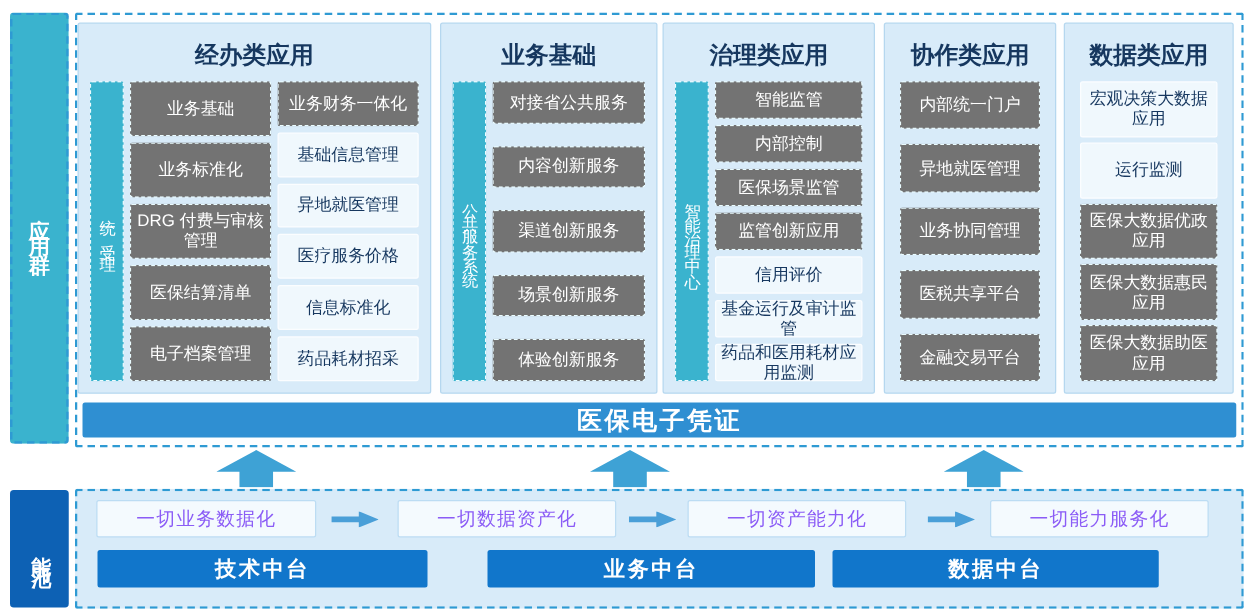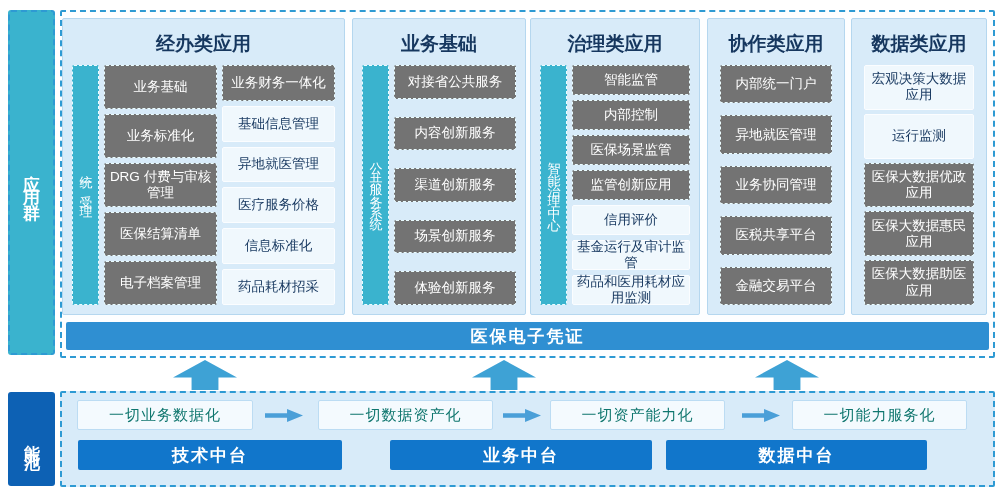--- a/index.html
+++ b/index.html
@@ -34,30 +34,30 @@
 
   .strip { flex:0 0 27px; background:#3ab3ce; border:1.5px dashed #eafcff; border-radius:2px; color:#fff; display:flex; align-items:center; justify-content:center; font-size:13px; }
   .strip .vtext { letter-spacing:11px; }
   .strip-short .vtext { letter-spacing:10px; }
 
   .item { flex:1; display:flex; align-items:center; justify-content:center; text-align:center; font-size:13.5px; line-height:1.2; border-radius:2px; padding:1px 3px; min-height:0; }
   .item.teal  { background:#737373; color:#ffffff; border:1.5px dashed #eafcff; }
   .item.light { background:#f0f8fd; color:#16375f; border:1px solid #fbfdff; }
 
   
-  .cert-bar { position:absolute; left:66px; top:322px; width:923px; height:28px; background:#2f8fd2; border-radius:2px; color:#fff; font-weight:bold; font-size:17px; display:flex; align-items:center; justify-content:center; letter-spacing:2px; }
+  .cert-bar { position:absolute; left:66px; top:322px; width:923px; height:28px; background:#2f8fd2; border-radius:2px; color:#fff; font-weight:bold; font-size:20px; display:flex; align-items:center; justify-content:center; letter-spacing:2px; }
 
   
   .up-arrow { position:absolute; top:360px; width:64px; height:30px; background:#3ea2d5;
     clip-path:polygon(50% 0, 100% 58%, 71% 58%, 71% 100%, 29% 100%, 29% 58%, 0 58%); }
   .ua1 { left:173px; } .ua2 { left:472px; } .ua3 { left:755px; }
 
   
   .bottom-box { position:absolute; left:60px; top:391px; width:935px; height:96px; background:#d8ebf9; border:2px dashed #2e9ad3; border-radius:2px; }
-  .flow-step { position:absolute; top:400px; height:30px; background:#f4fafe; border:1px solid #bcdcf3; border-radius:2px; color:#0f766e; font-size:15px; display:flex; align-items:center; justify-content:center; letter-spacing:1px; }
+  .flow-step { position:absolute; top:400px; height:30px; background:#f4fafe; border:1px solid #bcdcf3; border-radius:2px; color:#8b5cf6; font-size:15px; display:flex; align-items:center; justify-content:center; letter-spacing:1px; }
   .fs1 { left:77px;  width:176px; }
   .fs2 { left:318px; width:175px; }
   .fs3 { left:550px; width:175px; }
   .fs4 { left:792px; width:175px; }
   .right-arrow { position:absolute; top:409px; width:38px; height:13px; background:#4a9fd8;
     clip-path:polygon(0 32%, 58% 32%, 58% 0, 100% 50%, 58% 100%, 58% 68%, 0 68%); }
   .ra1 { left:265px; } .ra2 { left:503px; } .ra3 { left:742px; }
   .platform { position:absolute; top:440px; height:30px; background:#1176cb; border-radius:2px; color:#fff; font-weight:bold; font-size:17px; display:flex; align-items:center; justify-content:center; letter-spacing:2px;text-align:center; }
   .pl1 { left:78px;  width:264px; }
   .pl2 { left:390px; width:262px; }

